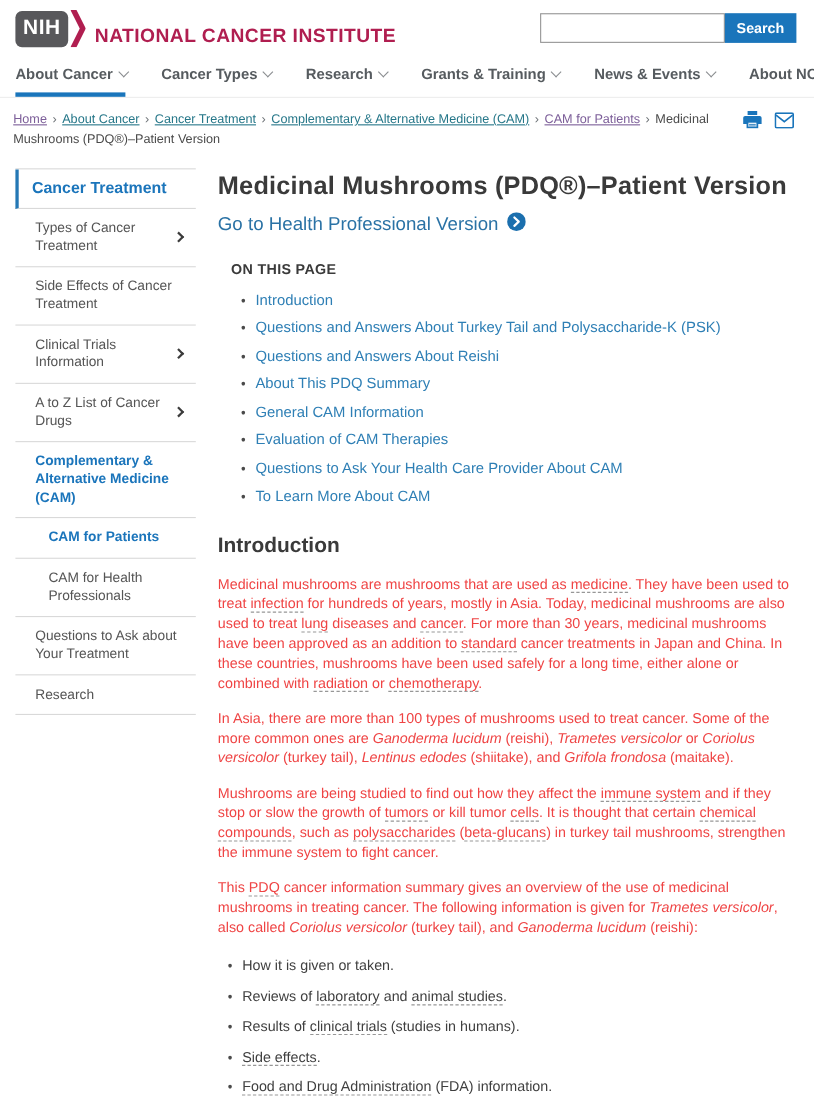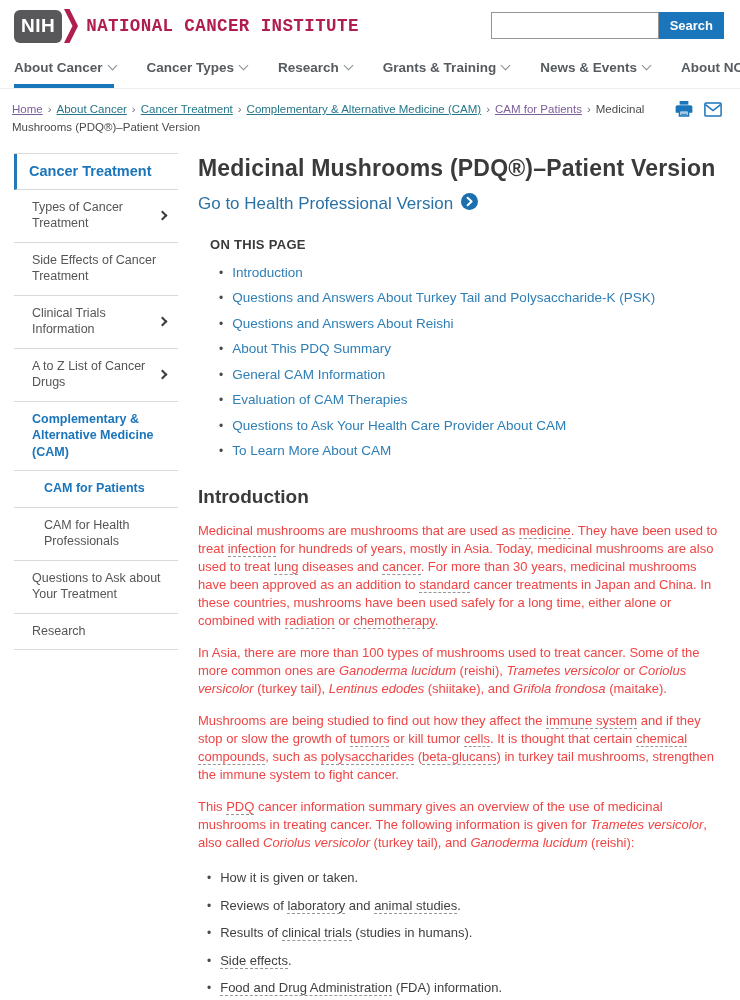--- a/index.html
+++ b/index.html
@@ -11,24 +11,24 @@
   }
   :root{
     --red:#B01E50; --gray-logo:#58585B; --blue:#1A75BB;
     --link:#2E7FB5; --crumb:#267789; --visited:#7C5E99;
     --hair:#d9d9d9; --dark:#3a3a3a;
   }
   a { text-decoration:none; cursor:pointer; }
 
   
   .header { display:flex; justify-content:space-between; align-items:flex-start; padding:9px 16px 0 14px; }
-  .logo { display:flex; align-items:center; }
+  .logo { display:flex; align-items:flex-end; }
   .nih-box { background:var(--gray-logo); color:#fff; font-weight:bold; font-size:19px; padding:5px 7px 6px; border-radius:6px; letter-spacing:.5px; }
   .nih-chev { display:flex; margin-left:2px; }
-  .site-title { color:var(--red); font-weight:bold; font-size:17.5px; letter-spacing:.4px; margin-left:8px; white-space:nowrap;font-family:Liberation Mono, monospace; }
+  .site-title { color:var(--red); font-weight:bold; font-size:17.5px; letter-spacing:.4px; margin-left:8px; white-space:nowrap; }
   .search { display:flex; margin-top:3px; }
   .search-input { width:168px; height:27px; border:1px solid #949494; padding:0 7px; font-size:13px; outline:none; }
   .search-btn { height:27px; background:var(--blue); color:#fff; border:none; font-weight:bold; font-size:13px; padding:0 11px; cursor:pointer; font-family:inherit; }
 
   
   .nav { display:flex; gap:31px; padding:17px 14px 0; border-bottom:1px solid #ededed; }
   .nav-item { display:flex; align-items:center; gap:6px; font-size:13.5px; font-weight:bold; color:#565B5F; padding-bottom:13px; position:relative; white-space:nowrap; }
   .nav-item.active::after { content:""; position:absolute; left:0; right:2px; bottom:0; height:4px; background:var(--blue); }
   .caret { width:7px; height:7px; border-right:1.6px solid #8a8d90; border-bottom:1.6px solid #8a8d90; transform:rotate(45deg); margin-top:-4px; }
 

